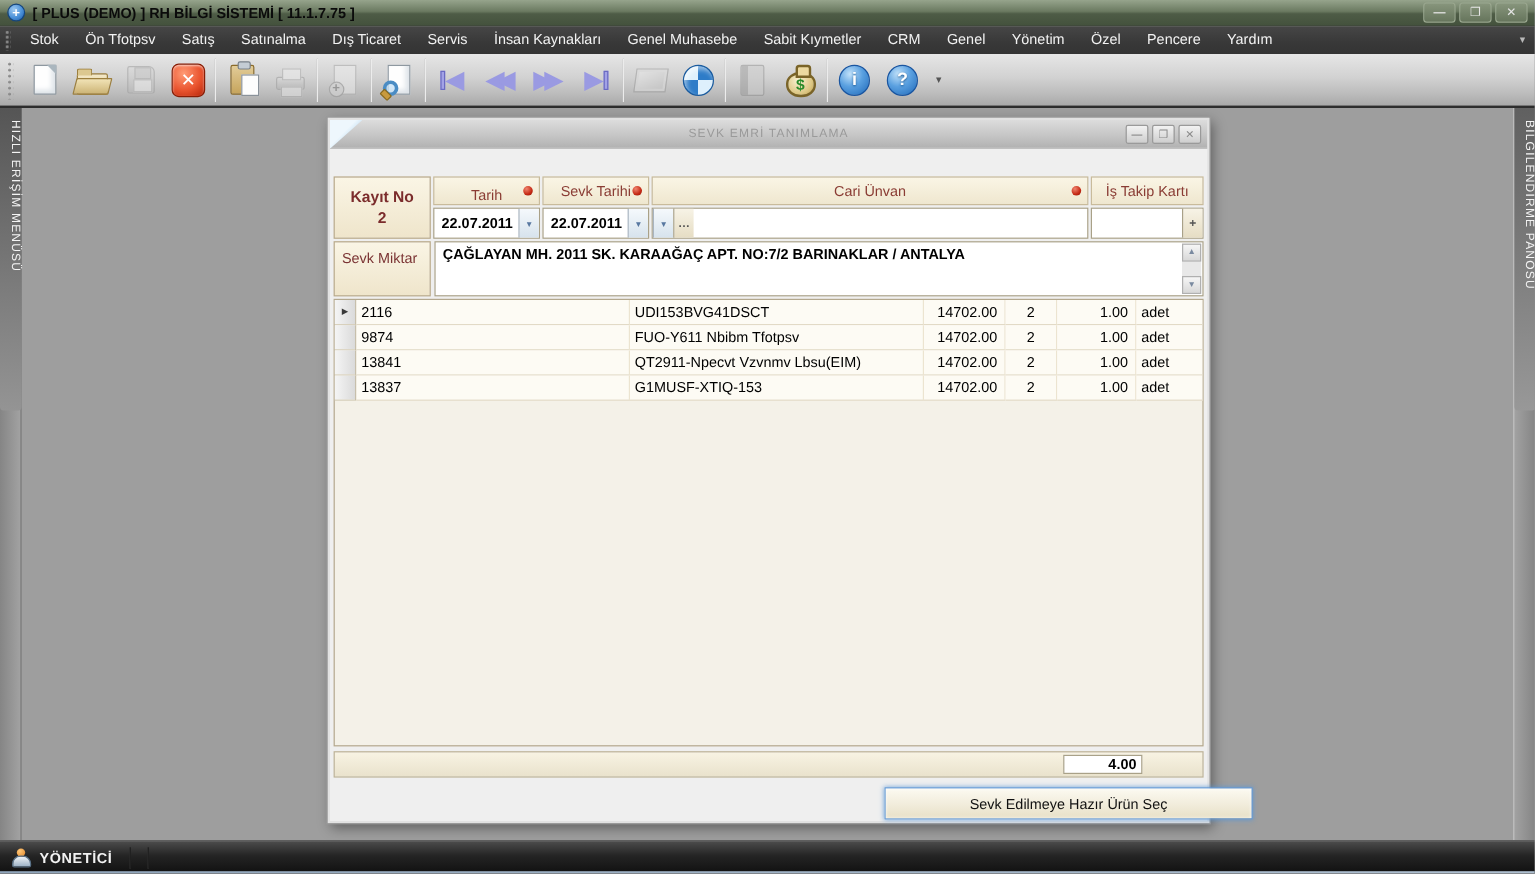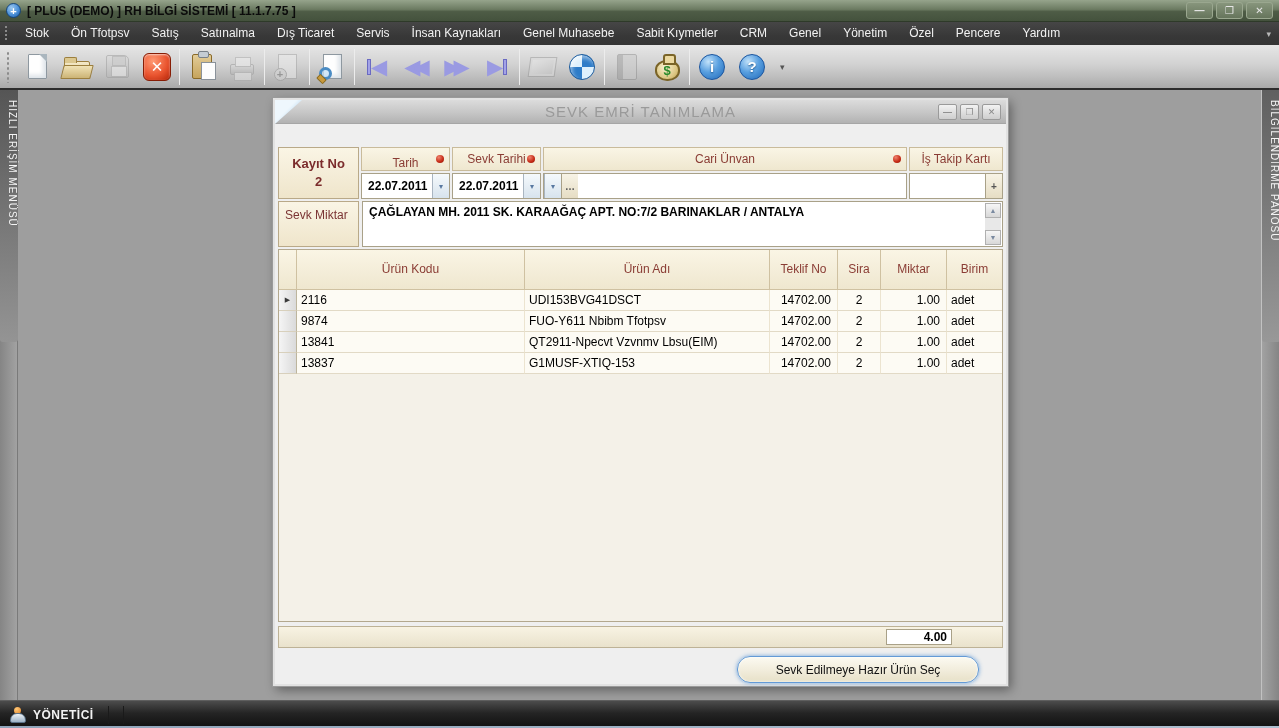--- a/index.html
+++ b/index.html
@@ -119,21 +119,21 @@
   
   .dialog { position:absolute; left:273px; top:8px; width:735px; height:588px;
     background:#efefef; border:2px solid #e2e2e2; outline:1px solid #9a9a9a;
     box-shadow:3px 4px 10px rgba(0,0,0,.4); }
   .dlg-titlebar { position:relative; height:24px;
     background:linear-gradient(180deg,#dcdcdc 0%,#c6c6c6 55%,#b2b2b2 100%);
     border-bottom:1px solid #a6a6a6; display:flex; align-items:center; justify-content:center; }
   .dlg-corner { position:absolute; left:0; top:0; width:30px; height:24px;
     background:linear-gradient(135deg,#eef7fd 40%,#8fc0e4 85%,#5e9cc9 100%);
     clip-path:polygon(0 0,90% 0,0 100%); }
-  .dlg-title { color:#9a9a9a; font-size:15px; letter-spacing:1px; }
+  .dlg-title { color:#9a9a9a; font-size:10px; letter-spacing:1px; }
   .dlg-btns { position:absolute; right:5px; top:4px; display:flex; }
   .dlg-btn { width:19px; height:16px; margin-left:3px; border:1px solid #9a9a9a; border-radius:2px;
     background:linear-gradient(180deg,#f2f2f2,#cecece); color:#8a8a8a; font-size:9px; font-weight:bold;
     display:flex; align-items:center; justify-content:center; }
   .dlg-body { position:relative; width:731px; height:560px; background:#efefef; }
 
   
   .hdr-box { background:linear-gradient(180deg,#faf5e5,#efe7cf); border:1px solid #c9bb9b;
     color:#8a3c34; display:flex; align-items:center; justify-content:center; position:relative; font-size:12px; }
   .req { width:8px; height:8px; border-radius:50%; position:absolute; right:5px; top:50%; transform:translateY(-50%);
@@ -174,24 +174,24 @@
   .c1 { width:228px; } .c2 { width:245px; } .c3 { width:68px; } .c4 { width:43px; } .c5 { width:66px; } .c6 { width:55px; }
   .num { justify-content:flex-end; padding-right:6px; }
   .ctr { justify-content:center; }
 
   .total-bar { position:absolute; left:3px; top:502px; width:725px; height:22px;
     background:linear-gradient(180deg,#f8f3e3,#e9e2cc); border:1px solid #bdb296; }
   .total-box { position:absolute; right:50px; top:2px; width:66px; height:16px; background:#fff;
     border:1px solid #a9a188; font-size:12px; font-weight:600; display:flex; align-items:center;
     justify-content:flex-end; padding-right:4px; }
 
-  .action-btn { position:absolute; left:462px; top:532px; width:242px; height:27px;
+  .action-btn { position:absolute; left:462px; top:532px; width:307px; height:27px;
     background:linear-gradient(180deg,#fcfaf1,#f2edd c 0%); 
     background:linear-gradient(180deg,#fcfaf1 0%,#f1ecdb 55%,#e7e0c7 100%);
-    border:1px solid #639ad6; border-radius:13px; box-shadow:0 0 4px rgba(90,150,215,.85), inset 0 0 3px #fff;
+    border:1px solid #639ad6; border-radius:0; box-shadow:0 0 4px rgba(90,150,215,.85), inset 0 0 3px #fff;
     font-size:12px; color:#111; display:flex; align-items:center; justify-content:center; }
 
   
   .statusbar { position:absolute; left:0; top:700px; width:1279px; height:28px;
     background:linear-gradient(180deg,#4c4c4c 0%,#242424 45%,#101010 100%);
     border-top:1px solid #5e5e5e; display:flex; align-items:center; padding-left:10px; }
   .statusbar::after { content:""; position:absolute; left:0; bottom:0; width:100%; height:2px;
     background:linear-gradient(90deg,#8fa4ba,#aebfd0); }
   .person { width:15px; height:16px; position:relative; margin-right:8px; }
   .person::before { content:""; position:absolute; top:0; left:4px; width:7px; height:7px; border-radius:50%;
@@ -381,29 +381,20 @@
       <div class="addr-label">Sevk Miktar</div>
       <div class="addr-box">
         <div class="addr-text">ÇAĞLAYAN MH. 2011 SK. KARAAĞAÇ APT. NO:7/2 BARINAKLAR / ANTALYA</div>
         <div class="addr-scroll">
           <div class="scr-btn">▲</div>
           <div class="scr-btn">▼</div>
         </div>
       </div>
 
       <div class="grid">
-        <div class="g-hdr">
-          <div class="hdr-box" style="width:18px;border:none;border-right:1px solid #cfc1a1;border-bottom:1px solid #cfc1a1;"></div>
-          <div class="hdr-box th c1" style="border:none;border-right:1px solid #cfc1a1;border-bottom:1px solid #cfc1a1;">Ürün Kodu</div>
-          <div class="hdr-box th c2" style="border:none;border-right:1px solid #cfc1a1;border-bottom:1px solid #cfc1a1;">Ürün Adı</div>
-          <div class="hdr-box th c3" style="border:none;border-right:1px solid #cfc1a1;border-bottom:1px solid #cfc1a1;padding:0 10px;">Teklif No</div>
-          <div class="hdr-box th c4" style="border:none;border-right:1px solid #cfc1a1;border-bottom:1px solid #cfc1a1;">Sira</div>
-          <div class="hdr-box th c5" style="border:none;border-right:1px solid #cfc1a1;border-bottom:1px solid #cfc1a1;">Miktar</div>
-          <div class="hdr-box th c6" style="border:none;border-bottom:1px solid #cfc1a1;">Birim</div>
-        </div>
 
         <div class="g-row">
           <div class="rs">
               <span>▶</span>
             </div>
           <div class="td c1">2116</div>
           <div class="td c2">UDI153BVG41DSCT</div>
           <div class="td c3 num">14702.00</div>
           <div class="td c4 ctr">2</div>
           <div class="td c5 num">1.00</div>

